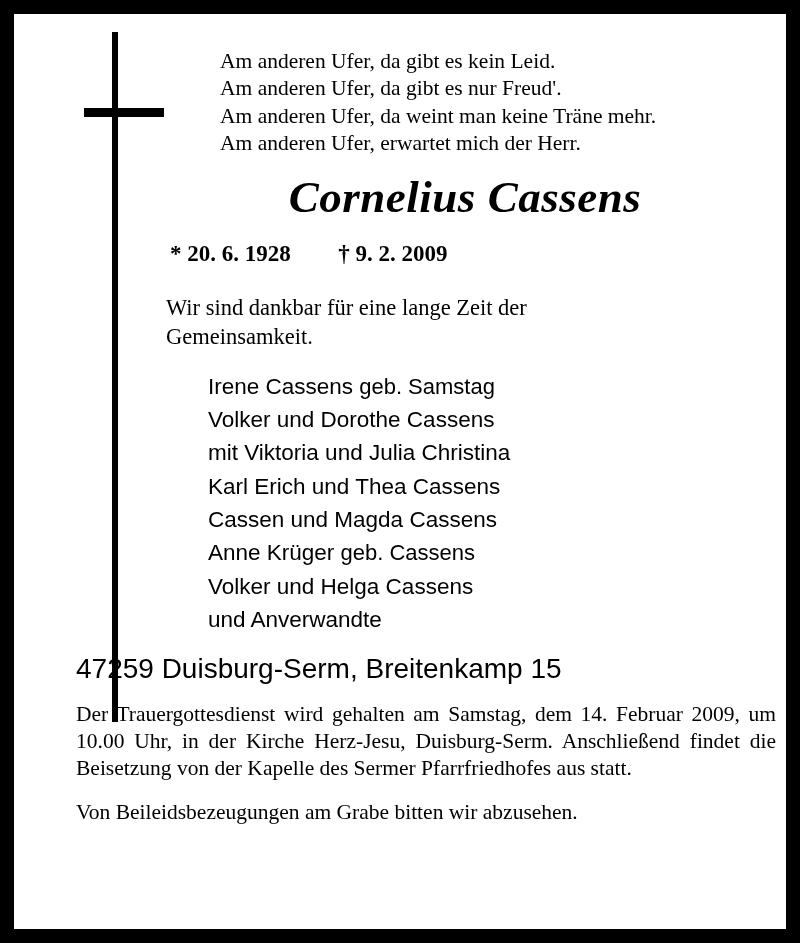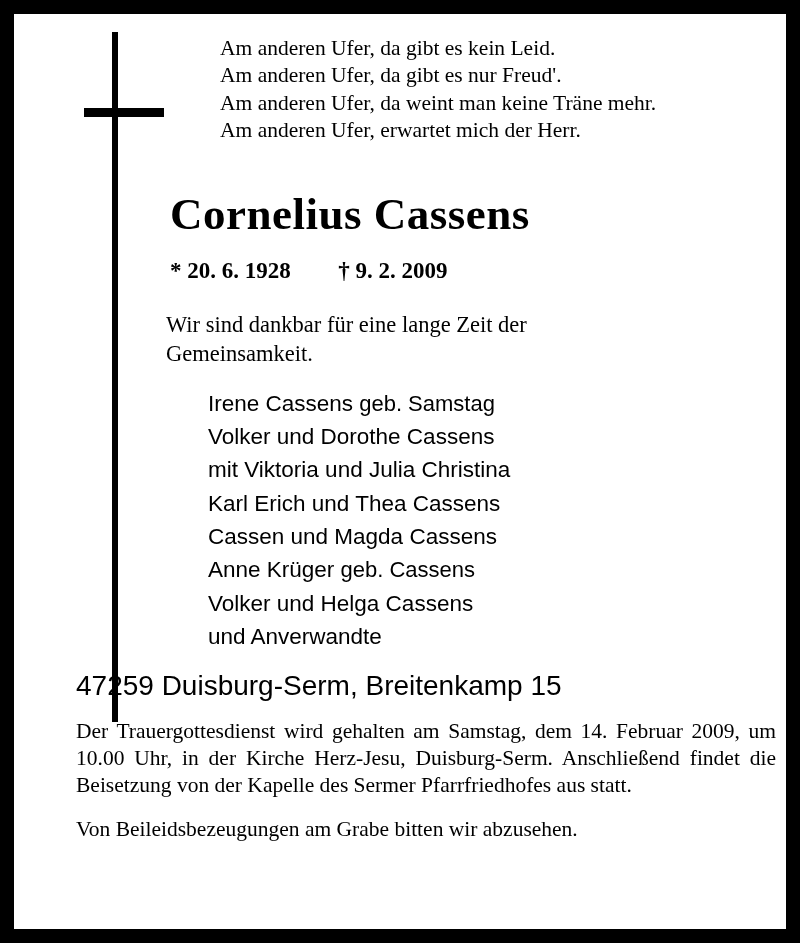--- a/index.html
+++ b/index.html
@@ -19,21 +19,21 @@
     height: 943px;
     background: #000000;
     padding: 14px 14px 14px 14px;
   }
   .sheet {
     box-sizing: border-box;
     width: 100%;
     height: 100%;
     background: #ffffff;
     position: relative;
-    padding: 9px 26px 18px 26px;
+    padding: 22px 26px 18px 26px;
   }
   
   .cross {
     position: absolute;
     left: 70px;
     top: 18px;
     width: 80px;
     height: 690px;
   }
   .cross .vbar {
@@ -57,26 +57,27 @@
     margin-left: 96px;
   }
   .verse {
     font-size: 21.5px;
     line-height: 1.27;
     margin-top: 12px;
     margin-left: 84px;
     white-space: pre-line;
   }
   .name {
-    text-align: left;
+    text-align: center;
     font-weight: bold;
     font-size: 45px;
     letter-spacing: 0.5px;
-    margin-top: 44px;
+    margin-top: 14px;
     margin-left: 34px;
+    font-style: italic;
   }
   .dates {
     text-align: left;
     font-weight: bold;
     font-size: 23px;
     margin-top: 18px;
     margin-left: 34px;
   }
   .dates .gap {
     display: inline-block;

